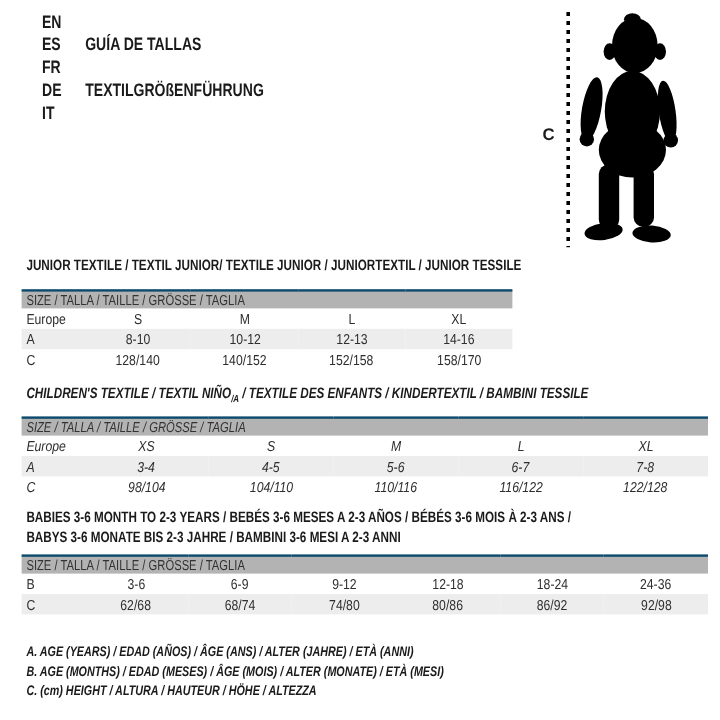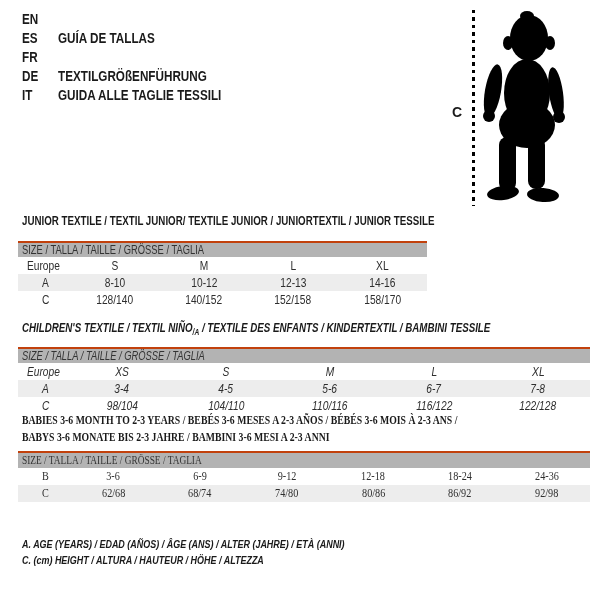--- a/index.html
+++ b/index.html
@@ -8,39 +8,39 @@
     font-family:"Liberation Sans",sans-serif;color:#1a1a1a;overflow:hidden;
   }
   
   .cx{display:inline-block;white-space:nowrap;transform:scaleX(0.78);}
   .cxv{display:inline-block;white-space:nowrap;transform:scaleX(0.85);}
   .cl{transform-origin:0 50%;}
   .cc{transform-origin:50% 50%;}
 
   
   .langs{position:absolute;left:22px;top:9px;}
-  .lang-row{display:flex;align-items:center;height:19px;font-weight:bold;font-size:15px;}
+  .lang-row{display:flex;align-items:center;height:19px;font-weight:bold;font-size:15px;margin-left:13px;}
   .lang-row .code{width:36px;flex:0 0 36px;}
 
   
   .dashline{position:absolute;left:472px;top:10px;width:3px;height:196px;
     background:repeating-linear-gradient(to bottom,#000 0 3.5px,transparent 3.5px 7.5px);}
   .cmark{position:absolute;left:452px;top:104px;font-weight:bold;font-size:14px;}
   .baby{position:absolute;left:479px;top:9px;width:92px;height:196px;}
 
   
   .sec{position:absolute;}
   .ttl{position:absolute;left:4px;top:0;font-weight:bold;font-size:12.5px;line-height:15px;white-space:nowrap;}
   .ttl2 div{line-height:17px;height:17px;}
   .sub{font-size:8.5px;vertical-align:-3px;}
   .size-table{position:absolute;left:0;right:0;}
   .size-table table{width:100%;border-collapse:collapse;table-layout:fixed;}
   .size-table td{font-size:12px;color:#2e2e2e;height:17px;padding:0;text-align:center;vertical-align:middle;}
-  .size-table td.hdr{background:#b3b3b3;border-top:2px solid #c2410c;height:14px;text-align:left;padding-left:4px;color:#333;}
-  .size-table td.lbl{text-align:center;padding-left:4px;margin-left:19px;}
+  .size-table td.hdr{background:#b3b3b3;border-top:2px solid #0c4a6e;height:14px;text-align:left;padding-left:4px;color:#333;}
+  .size-table td.lbl{text-align:left;padding-left:4px;margin-left:19px;}
   .size-table tr.alt td{background:#ededed;}
 
   
   .legend{position:absolute;left:22px;top:536px;}
   .legend div{height:16px;line-height:16px;font-weight:bold;font-size:11.5px;white-space:nowrap;font-style:italic;}
 </style>
 </head>
 <body>
 
 <div id="canvas">
@@ -55,21 +55,20 @@
     </div>
     <div class="lang-row">
       <span class="code"><span class="cx cl">FR</span></span>
     </div>
     <div class="lang-row">
       <span class="code"><span class="cx cl">DE</span></span>
       <span><span class="cx cl">TEXTILGRÖßENFÜHRUNG</span></span>
     </div>
     <div class="lang-row">
       <span class="code"><span class="cx cl">IT</span></span>
-      <span><span class="cx cl">GUIDA ALLE TAGLIE TESSILI</span></span>
     </div>
   </div>
 
   <div class="dashline"></div>
   <div class="cmark"><span>C</span></div>
   <svg class="baby" viewBox="0 0 92 196" aria-hidden="true">
     <g fill="#000000">
       <ellipse cx="48" cy="7" rx="7" ry="5"></ellipse>
       <ellipse cx="50" cy="29" rx="19" ry="23"></ellipse>
       <ellipse cx="29" cy="34" rx="5" ry="7"></ellipse>
@@ -168,21 +167,21 @@
               <td><span class="cxv cc">104/110</span></td>
               <td><span class="cxv cc">110/116</span></td>
               <td><span class="cxv cc">116/122</span></td>
               <td><span class="cxv cc">122/128</span></td>
             </tr>
           </tbody>
         </table>
       </div>
   </section>
 
-  <section class="sec" style="left:18px;top:412px;width:572px;height:95px;font-family:Liberation Serif, serif;">
+  <section class="sec" style="left:18px;top:423px;width:572px;height:95px;">
     <div class="ttl ttl2">
       <div><span class="cx cl">BABIES 3-6 MONTH TO 2-3 YEARS / BEBÉS 3-6 MESES A 2-3 AÑOS / BÉBÉS 3-6 MOIS À 2-3 ANS /</span></div>
       <div><span class="cx cl">BABYS 3-6 MONATE BIS 2-3 JAHRE / BAMBINI 3-6 MESI A 2-3 ANNI</span></div>
     </div>
     <div class="size-table" style="top:39px;">
         <table>
           <colgroup>
             <col style="width: 52px;">
             <col>
             <col>
@@ -213,16 +212,17 @@
               <td><span class="cxv cc">86/92</span></td>
               <td><span class="cxv cc">92/98</span></td>
             </tr>
           </tbody>
         </table>
       </div>
   </section>
 
   <div class="legend">
     <div><span class="cx cl">A. AGE (YEARS) / EDAD (AÑOS) / ÂGE (ANS) / ALTER (JAHRE) / ETÀ (ANNI)</span></div>
+    <div><span class="cx cl">B. AGE (MONTHS) / EDAD (MESES) / ÂGE (MOIS) / ALTER (MONATE) / ETÀ (MESI)</span></div>
     <div><span class="cx cl">C. (cm) HEIGHT / ALTURA / HAUTEUR / HÖHE / ALTEZZA</span></div>
   </div>
 
 </div>
 
 </body></html>

